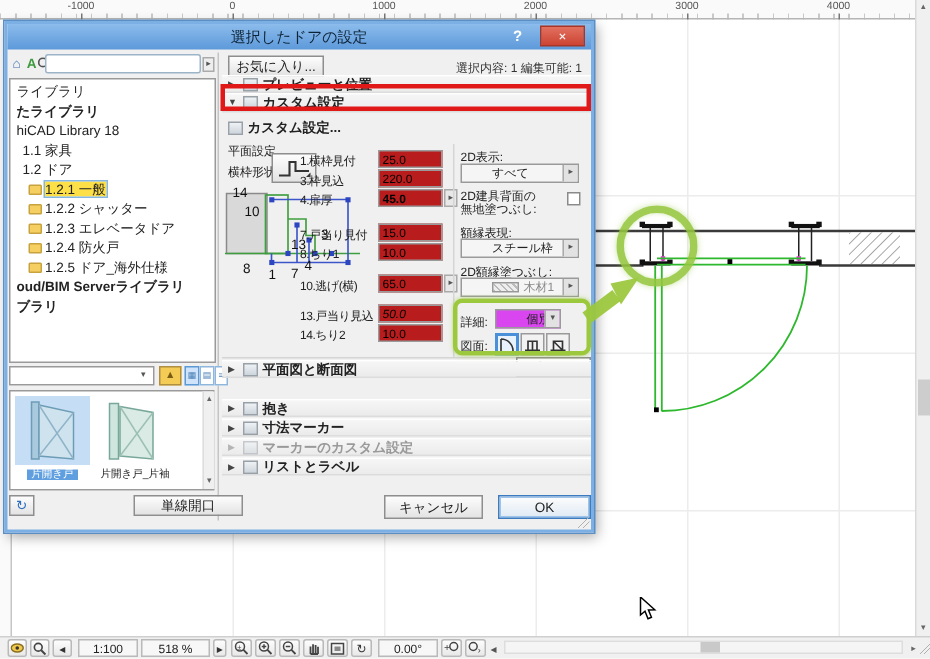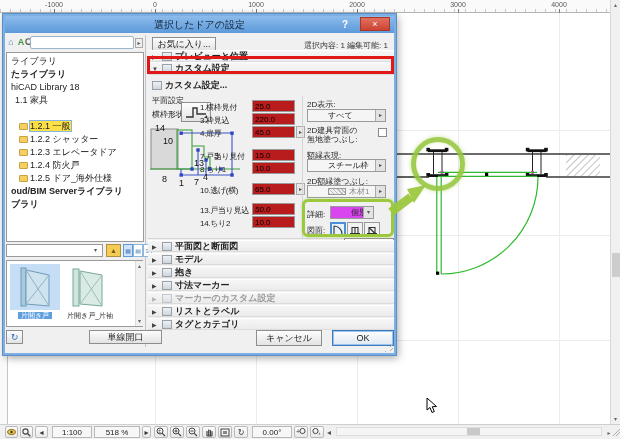--- a/index.html
+++ b/index.html
@@ -179,20 +179,21 @@
     </svg>
     <input class="a searchin" placeholder="" style="">
     <span class="a spop">▸</span>
   </div>
 
   <div class="a treebox">
     <div class="a titem" style="top:2px;left:4px"><span>ライブラリ</span></div>
     <div class="a titem" style="top:15px;left:4px;font-weight:bold"><span>たライブラリ</span></div>
     <div class="a titem" style="top:28px;left:4px"><span>hiCAD Library 18</span></div>
     <div class="a titem" style="top:41px;left:8px"><span>1.1 家具</span></div>
+    <div class="a titem" style="top:54px;left:8px"><span>1.2 ドア</span></div>
     <div class="a titem" style="top:67px;left:12px"><span class="folder"></span><span class="tsel">1.2.1 一般</span></div>
     <div class="a titem" style="top:80px;left:12px"><span class="folder"></span><span>1.2.2 シャッター</span></div>
     <div class="a titem" style="top:93px;left:12px"><span class="folder"></span><span>1.2.3 エレベータドア</span></div>
     <div class="a titem" style="top:106px;left:12px"><span class="folder"></span><span>1.2.4 防火戸</span></div>
     <div class="a titem" style="top:119px;left:12px"><span class="folder"></span><span>1.2.5 ドア_海外仕様</span></div>
     <div class="a titem" style="top:132px;left:4px;font-weight:bold"><span>oud/BIM Serverライブラリ</span></div>
     <div class="a titem" style="top:145px;left:4px;font-weight:bold"><span>ブラリ</span></div>
   </div>
 
   <div class="a lcombo">
@@ -292,21 +293,21 @@
       <text x="46" y="44">13</text>
       <text x="66" y="37">3</text>
     </g>
   </svg>
 
   <div class="a flabel" style="top:86px">1.横枠見付</div>
   <input class="a finput" style="top: 84px;" value="25.0">
   <div class="a flabel" style="top:99px">3.枠見込</div>
   <input class="a finput" style="top: 97px;" value="220.0">
   <div class="a flabel" style="top:112px">4.扉厚</div>
-  <input class="a finput" style="top: 110px;" value="45.0">
+  <input class="a finput" style="top: 110px; font-weight: bold;" value="45.0">
   <div class="a fpop" style="top:110px">▸</div>
   <div class="a flabel" style="top:135px">7.戸当り見付</div>
   <input class="a finput" style="top: 133px;" value="15.0">
   <div class="a flabel" style="top:148px">8.ちり1</div>
   <input class="a finput" style="top: 146px;" value="10.0">
   <div class="a flabel" style="top:169px">10.逃げ(横)</div>
   <input class="a finput" style="top: 167px;" value="65.0">
   <div class="a fpop" style="top:167px">▸</div>
   <div class="a flabel" style="top:189px">13.戸当り見込</div>
   <input class="a finput" style="top: 187px; font-style: italic;" value="50.0">
@@ -358,49 +359,39 @@
       </span>
   </div>
   <div class="a bbtn" style="left:339px;top:222px;width:50px;height:13px;line-height:11px;font-size:8px">次へ&gt;&gt;</div>
   <div class="a greenbox"></div>
 
   <div class="a prow" style="top:224px">
     <span class="parr">▶</span>
     <span class="picon"></span>
     <span>平面図と断面図</span>
     </div>
-  <div class="a prow" style="top:237px">
-    <span class="parr">▶</span>
-    <span class="picon"></span>
-    <span>モデル</span>
-    </div>
   <div class="a prow" style="top:250px">
     <span class="parr">▶</span>
     <span class="picon"></span>
     <span>抱き</span>
     </div>
   <div class="a prow" style="top:263px">
     <span class="parr">▶</span>
     <span class="picon"></span>
     <span>寸法マーカー</span>
     </div>
   <div class="a prow" style="top:276px;color:#9a9a9a">
     <span class="parr" style="color:#b5b5b5">▶</span>
     <span class="picon" style="opacity:.5"></span>
     <span>マーカーのカスタム設定</span>
     </div>
   <div class="a prow" style="top:289px">
     <span class="parr">▶</span>
     <span class="picon"></span>
     <span>リストとラベル</span>
-    </div>
-  <div class="a prow" style="top:302px">
-    <span class="parr">▶</span>
-    <span class="picon"></span>
-    <span>タグとカテゴリ</span>
     </div>
 
   <div class="a bbtn cbtn">キャンセル</div>
   <div class="a okbtn bbtn">OK</div>
   <div class="a grip"></div>
 </div>
 
 <div class="a circle"></div>
 <svg class="a" style="left:388px;top:180px;z-index:20" width="44" height="40">
   <line x1="3" y1="32" x2="23" y2="17" stroke="#9cc83e" stroke-width="9" opacity=".95"></line>

